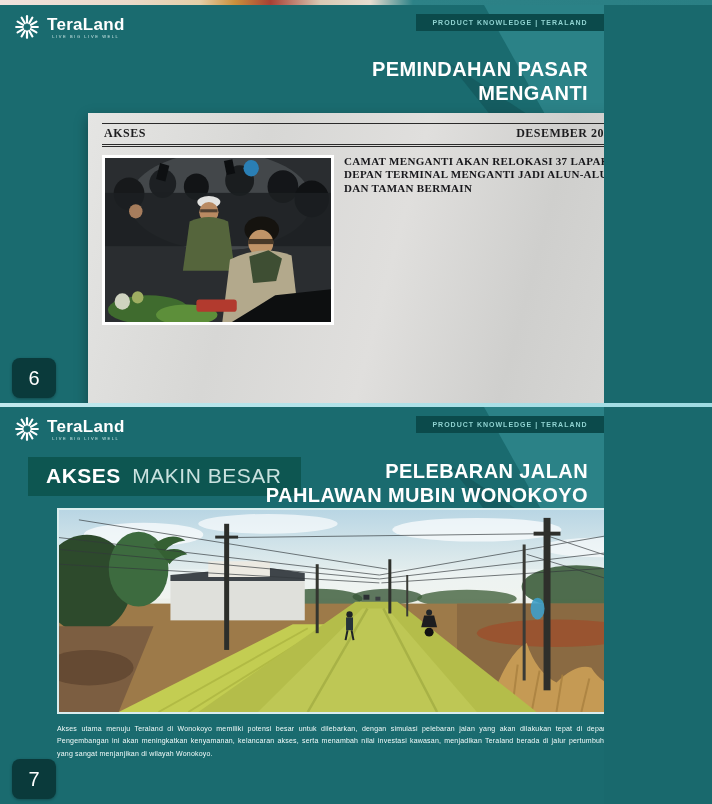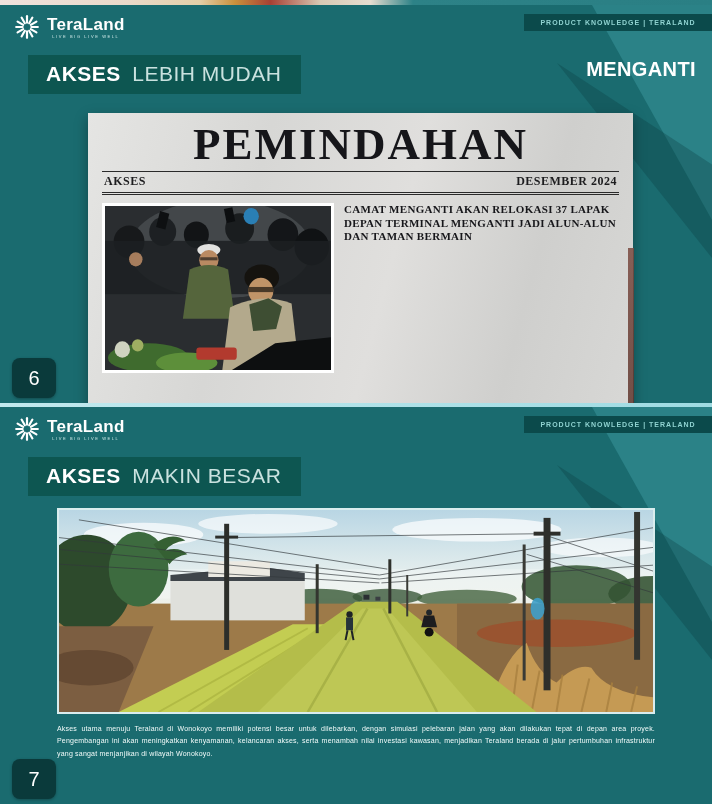--- a/index.html
+++ b/index.html
@@ -6,21 +6,21 @@
   .stage{
     position:relative;width:712px;height:804px;overflow:hidden;
     font-family:"Liberation Sans",sans-serif;background:#19696d;
   }
   
   .top-sliver{
     position:absolute;top:0;left:0;width:712px;height:5px;
     background:linear-gradient(90deg,#f0e2dd 0%,#ead9c9 18%,#e4cfa8 28%,#c9903c 33%,#a84034 38%,#d9c9b4 45%,#e6ddd0 52%,#2d8287 58%,#2a7f84 100%);
   }
   .slide{
-    position:absolute;left:0;width:712px;overflow:hidden;background:#1a6b6f;
+    position:absolute;left:0;width:604px;overflow:hidden;background:#1a6b6f;
   }
   .slide-separator{
     position:absolute;left:0;top:403px;width:712px;height:4px;
     background:linear-gradient(90deg,#c2e9ee,#9fdbe2);z-index:5;
   }
   
   .deco-light{
     position:absolute;top:0;right:0;width:250px;height:215px;
     background:#2b8287;clip-path:polygon(52% 0,100% 0,100% 100%);
   }
@@ -138,32 +138,28 @@
       <span class="brand-text">
         <span class="brand-name">TeraLand</span>
         <span class="brand-tagline">LIVE BIG LIVE WELL</span>
       </span>
     </header>
 
     <div class="kicker">
       <span>PRODUCT KNOWLEDGE | TERALAND</span>
     </div>
 
-    <div class="header-chip">
-      <span class="chip-bold">AKSES</span>
-      <span class="chip-light">LEBIH MUDAH</span>
-    </div>
 
     <h1 class="slide-title">
+      <span>PEMINDAHAN PASAR</span>
       <span>MENGANTI</span>
     </h1>
 
     <article class="paper">
       <h2 class="np-headline">
-        <span>PEMINDAHAN</span>
       </h2>
       <div class="np-dateline">
         <span>AKSES</span>
         <span>DESEMBER 2024</span>
       </div>
       <div class="np-body">
         <figure class="np-photo">
           <svg viewBox="0 0 235 160" preserveAspectRatio="none" aria-hidden="true">
             <rect width="235" height="160" fill="#2a2d30"></rect>
             <ellipse cx="120" cy="42" rx="95" ry="48" fill="#5c6164" opacity=".5"></ellipse>
@@ -237,20 +233,24 @@
 
     <div class="kicker">
       <span>PRODUCT KNOWLEDGE | TERALAND</span>
     </div>
 
     <div class="header-chip">
       <span class="chip-bold">AKSES</span>
       <span class="chip-light">MAKIN BESAR</span>
     </div>
 
+    <h1 class="slide-title">
+      <span>PELEBARAN JALAN</span>
+      <span>PAHLAWAN MUBIN WONOKOYO</span>
+    </h1>
 
     <figure class="road-photo">
       <svg viewBox="0 0 597 205" preserveAspectRatio="none" aria-hidden="true">
         <defs>
           <linearGradient id="skyg" x1="0" y1="0" x2="0" y2="1">
             <stop offset="0" stop-color="#b9d6e4"></stop>
               <stop offset=".6" stop-color="#e6efee"></stop>
               <stop offset="1" stop-color="#f1f0e6"></stop>
           </linearGradient>
         </defs>

